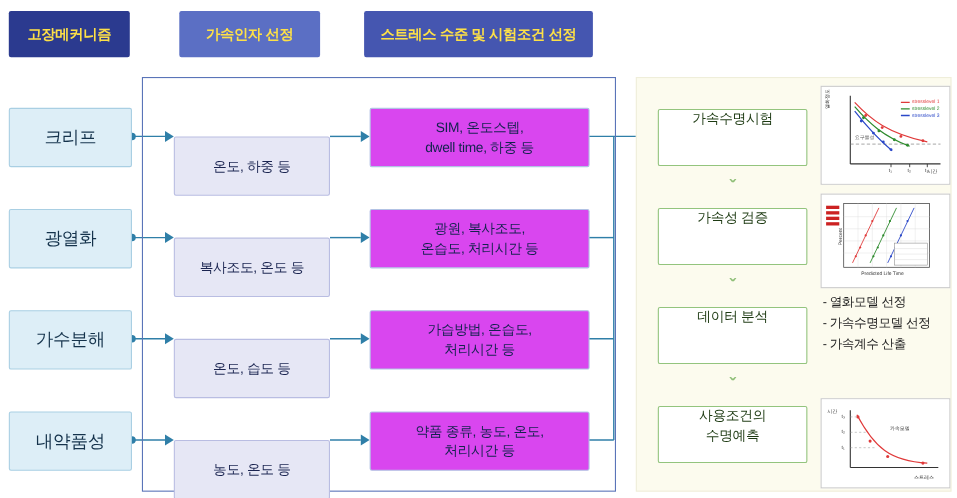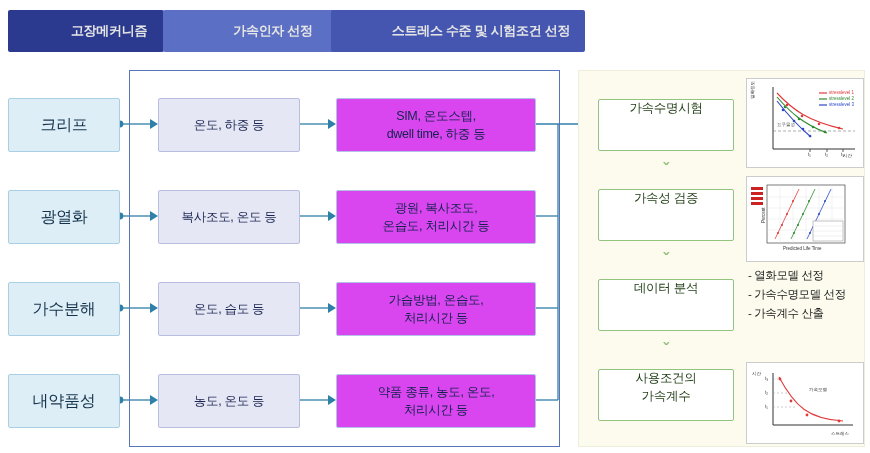--- a/index.html
+++ b/index.html
@@ -15,26 +15,25 @@
     width: 870px;
     height: 453px;
     background: #ffffff;
     overflow: hidden;
   }
   .hdr {
     position: absolute;
     display: flex;
     align-items: center;
     justify-content: center;
-    color: #e5e5e5;
+    color: #fde047;
     font-size: 13px;
     font-weight: bold;
     letter-spacing: -0.3px;
     border-radius: 2px;
-    padding-left: 46px;
   }
   #hdr0 { left: 8px;   top: 10px; width: 110px; height: 42px; background: #2b3a8f; }
   #hdr1 { left: 163px; top: 10px; width: 128px; height: 42px; background: #5b6fc4; }
   #hdr2 { left: 331px; top: 10px; width: 208px; height: 42px; background: #4556b0; }
 
   .col1box {
     position: absolute;
     left: 8px;
     width: 110px;
     height: 52px;
@@ -56,20 +55,21 @@
     height: 52px;
     background: #e6e7f5;
     border: 1px solid #b9bde2;
     border-radius: 2px;
     display: flex;
     align-items: center;
     justify-content: center;
     font-size: 12.5px;
     color: #1a2450;
     letter-spacing: -0.3px;
+    margin-top: 26px;
   }
   .col3box {
     position: absolute;
     left: 336px;
     width: 198px;
     height: 52px;
     background: #d946ef;
     border: 1px solid #b2c2e4;
     border-radius: 2px;
     display: flex;
@@ -279,21 +279,21 @@
   <div class="rbox" style="top:279px">
     <div>
       <span>데이터 분석</span>
     </div>
   </div>
   <div class="chev" style="top:343px">ˇ</div>
 
   <div class="rbox" style="top:369px">
     <div>
       <span>사용조건의</span>
-      <span>가속계수</span>
+      <span>수명예측</span>
     </div>
   </div>
 
   <div id="bullets">
     <div>- 열화모델 선정</div>
     <div>- 가속수명모델 선정</div>
     <div>- 가속계수 산출</div>
   </div>
 
   <div class="thumb" id="thumb0">

